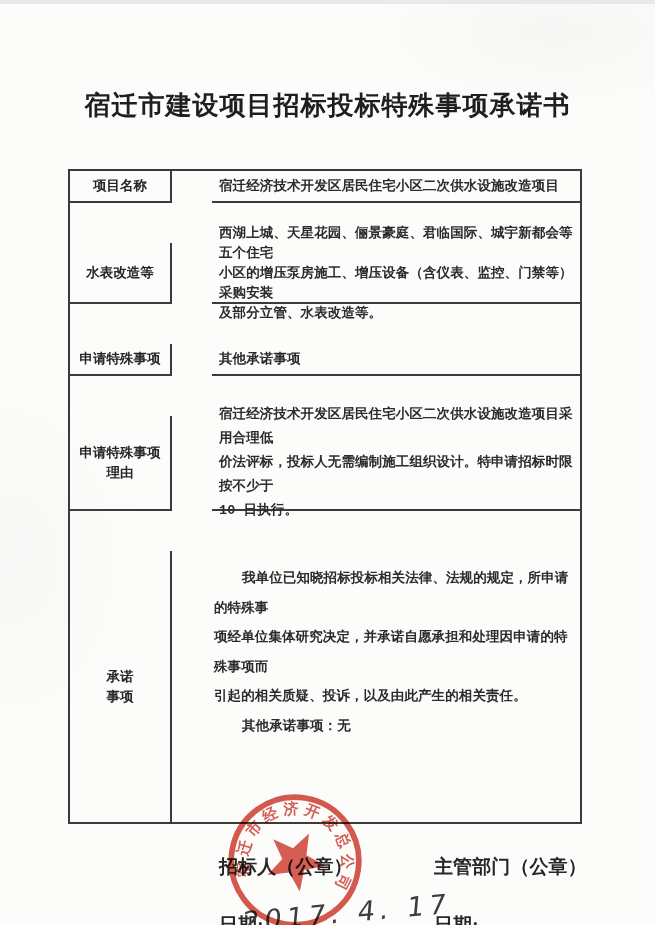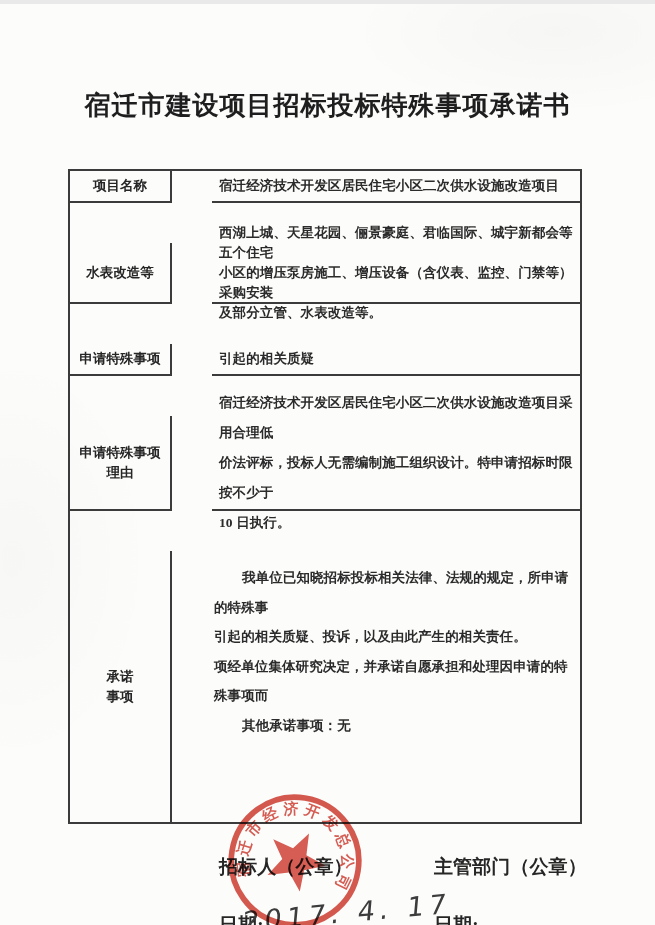--- a/index.html
+++ b/index.html
@@ -41,21 +41,21 @@
     font-size:13.5px; font-weight:600; line-height:1.45; color:#262626;
   }
   .val {
     padding:2px 7px;
     font-size:13.5px; font-weight:600; color:#2b2b2b;
     letter-spacing:0.1px;
   }
   .val.center-v { display:flex; align-items:center; }
   .val.col-center { display:flex; flex-direction:column; justify-content:center; }
   .val .ln { line-height:20px; }
-  .val .ln-r4 { line-height:30px; }
+  .val .ln-r4 { line-height:24px;font-family:Liberation Mono, monospace; }
   .r5cell { position:relative; padding:0; }
   .commit { margin-top:12px; padding:0 2px; }
   .commit .cln { line-height:29.5px; font-size:13.5px; font-weight:600; }
   .commit .indent { text-indent:28px; }
   .sig-label { position:absolute; font-size:19px; font-weight:600; color:#262626; white-space:nowrap; }
   .hand-date {
     position:absolute; left:30px; top:346px;
     font-family:"DejaVu Sans",sans-serif;
     font-size:27px; font-weight:400; color:#3c3c3c;
     letter-spacing:5px; white-space:nowrap;
@@ -90,43 +90,43 @@
     <div class="cell val col-center">
       <div class="ln">西湖上城、天星花园、俪景豪庭、君临国际、城宇新都会等五个住宅</div>
       <div class="ln">小区的增压泵房施工、增压设备（含仪表、监控、门禁等）采购安装</div>
       <div class="ln">及部分立管、水表改造等。</div>
     </div>
 
     <div class="cell lbl">
       <span>申请特殊事项</span>
     </div>
     <div class="cell val center-v">
-      <span>引起的相关质疑</span>
+      <span>其他承诺事项</span>
     </div>
 
     <div class="cell lbl">
       <span>申请特殊事项</span>
       <span>理由</span>
     </div>
     <div class="cell val col-center">
       <div class="ln ln-r4">宿迁经济技术开发区居民住宅小区二次供水设施改造项目采用合理低</div>
       <div class="ln ln-r4">价法评标，投标人无需编制施工组织设计。特申请招标时限按不少于</div>
       <div class="ln ln-r4">10 日执行。</div>
     </div>
 
     <div class="cell lbl last-row">
       <span>承诺</span>
       <span>事项</span>
     </div>
     <div class="cell val last-row r5cell">
 
       <div class="commit">
         <div class="cln indent">我单位已知晓招标投标相关法律、法规的规定，所申请的特殊事</div>
+        <div class="cln">项经单位集体研究决定，并承诺自愿承担和处理因申请的特殊事项而</div>
         <div class="cln">引起的相关质疑、投诉，以及由此产生的相关责任。</div>
-        <div class="cln">项经单位集体研究决定，并承诺自愿承担和处理因申请的特殊事项而</div>
         <div class="cln indent">其他承诺事项：无</div>
       </div>
 
       <div class="sig-label" style="left:7px; top:303px;">招标人（公章）</div>
       <div class="sig-label" style="left:222px; top:303px;">主管部门（公章）</div>
       <div class="sig-label" style="left:7px; top:361px;">日期:</div>
       <div class="sig-label" style="left:222px; top:361px;">日期:</div>
 
       <div class="hand-date">2017. 4. 17</div>
 

